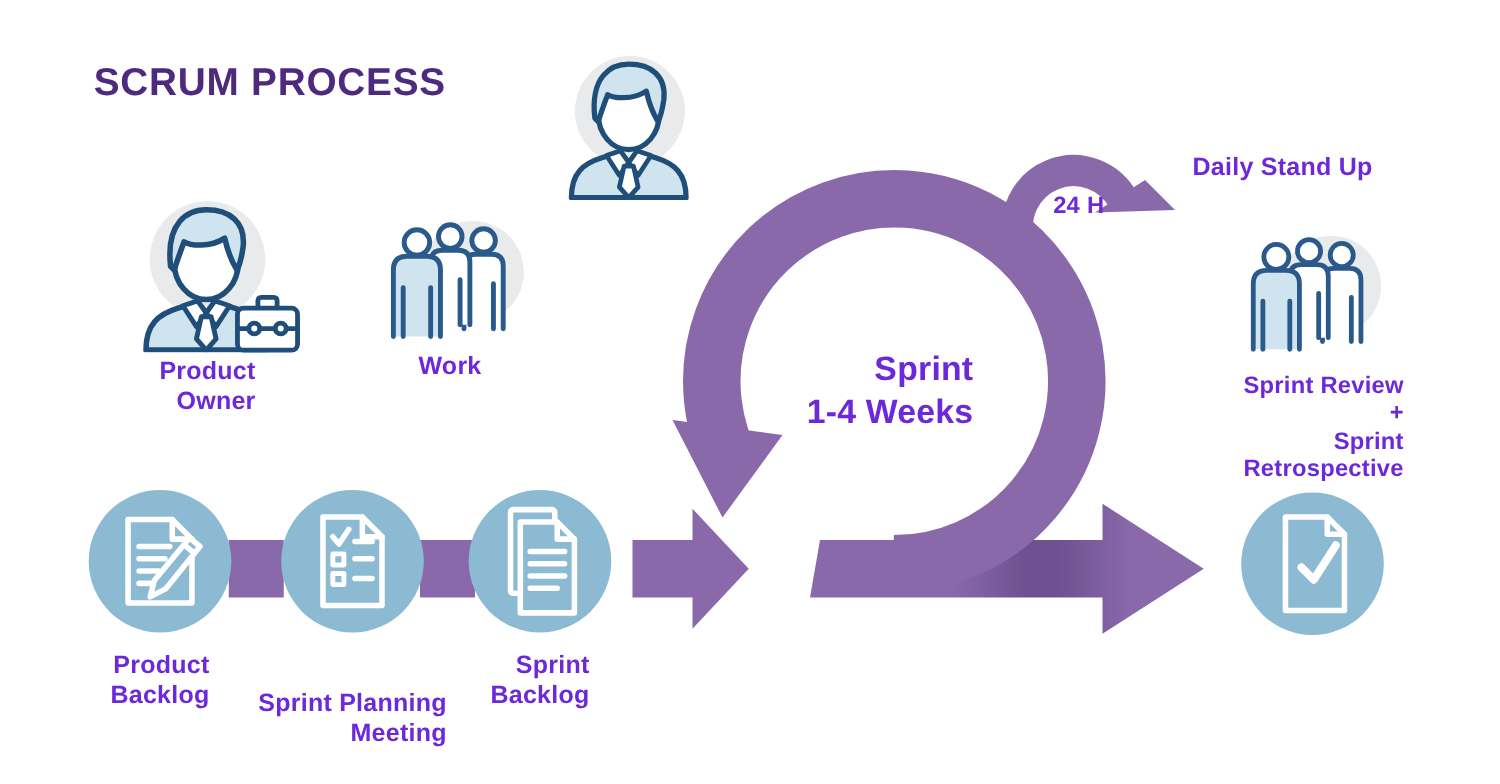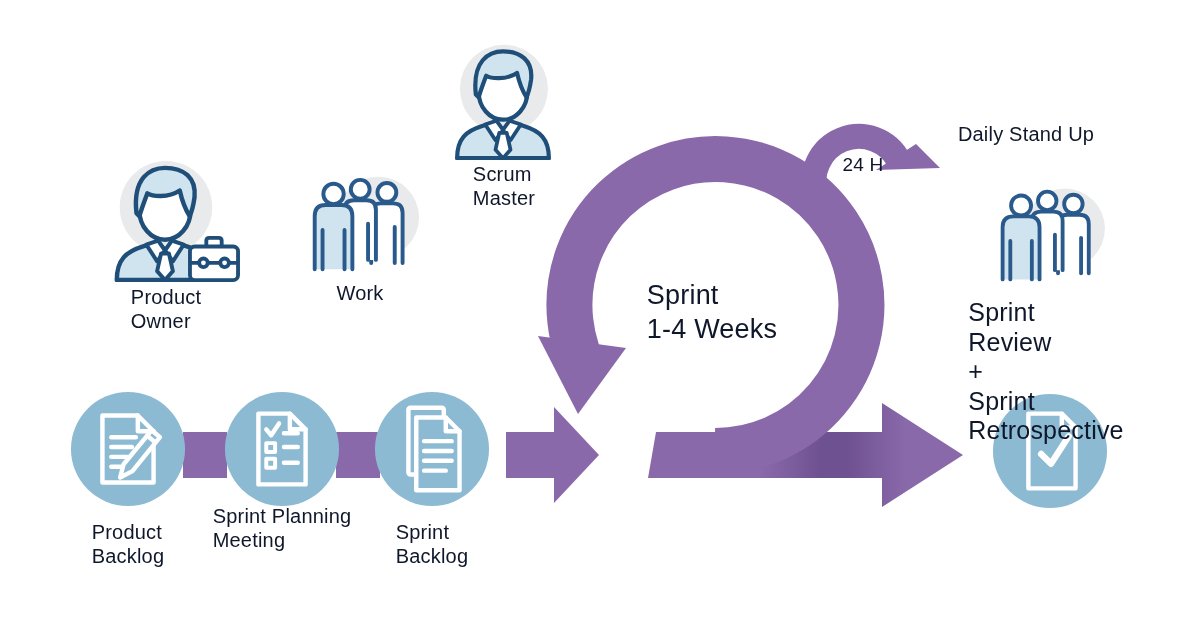--- a/index.html
+++ b/index.html
@@ -1,21 +1,21 @@
 <!DOCTYPE html>
 <html><head>
 <meta charset="utf-8">
 <style>
   html,body{margin:0;padding:0;background:#fff}
   .canvas{position:relative;width:1200px;height:627px;background:#ffffff;overflow:hidden;
           font-family:"Liberation Sans","DejaVu Sans",sans-serif;}
   .flow{position:absolute;left:0;top:0;z-index:1}
   .icon{position:absolute;z-index:2}
-  .lbl{position:absolute;z-index:3;transform:translateX(-50%);text-align:left;font-weight:normal;
-       white-space:pre-line;color:#0f172a;line-height:1.18;letter-spacing:.2px}
+  .lbl{position:absolute;z-index:3;transform:translateX(-50%);text-align:right;font-weight:bold;
+       white-space:pre-line;color:#6d28d9;line-height:1.18;letter-spacing:.2px}
   .title{position:absolute;z-index:3;color:#4e2a7f;font-weight:bold;font-size:31px;letter-spacing:.6px}
 </style>
 </head>
 <body>
 
 <div class="canvas">
 
   <svg width="0" height="0" style="position:absolute" aria-hidden="true">
     <defs>
       <linearGradient id="bandGrad" gradientUnits="userSpaceOnUse" x1="648" y1="0" x2="963" y2="0">
@@ -108,20 +108,21 @@
     <path d="M656 432 L882 432 L882 403 L963 455 L882 507 L882 478 L648 478 Z" fill="url(#bandGrad)"></path>
     <path d="M589 378 A146 146 0 1 1 715 451" fill="none" stroke="#8a69aa" stroke-width="46"></path>
     <polygon points="538,336 626,348 578,414" fill="#8a69aa"></polygon>
     <path d="M816 195 A45 45 0 0 1 899 161" fill="none" stroke="#8a69aa" stroke-width="25"></path>
     <polygon points="876,170 916,144 940,168" fill="#8a69aa"></polygon>
     <rect x="183" y="432" width="44" height="46" fill="#8a69aa"></rect>
     <rect x="336" y="432" width="44" height="46" fill="#8a69aa"></rect>
     <path d="M506 432 L554 432 L554 407 L599 455 L554 503 L554 478 L506 478 Z" fill="#8a69aa"></path>
   </svg>
 
+  <div class="title" style="left:75px;top:48px">SCRUM PROCESS</div>
 
   <svg class="icon" style="left:103px;top:158px" width="124" height="124" viewBox="0 0 126 126">
       <use href="#sym-person"></use>
     </svg>
   <svg class="icon" style="left:187px;top:234px" width="54" height="50" viewBox="0 0 56 52">
       <use href="#sym-briefcase"></use>
     </svg>
 
   <svg class="icon" style="left:302px;top:172px" width="118" height="102" viewBox="0 0 150 130">
       <use href="#sym-team"></use>
@@ -144,31 +145,29 @@
   <svg class="icon" style="left:373px;top:390px" width="118" height="118" viewBox="0 0 120 120">
       <use href="#sym-step-docs"></use>
     </svg>
   <svg class="icon" style="left:991px;top:392px" width="118" height="118" viewBox="0 0 120 120">
       <use href="#sym-step-doc-check"></use>
     </svg>
 
   <div class="lbl" style="left:166px;top:286px;font-size:20px">Product
 Owner</div>
   <div class="lbl" style="left:360px;top:282px;font-size:20px">Work</div>
-  <div class="lbl" style="left:504px;top:163px;font-size:20px">Scrum
-Master</div>
-  <div class="lbl" style="left:1046px;top:298px;font-size:25px">Sprint Review
+  <div class="lbl" style="left:1046px;top:298px;font-size:19px">Sprint Review
 +
 Sprint Retrospective</div>
 
   <div class="lbl" style="left:712px;top:279px;font-size:27px;line-height:1.25">Sprint
 1-4 Weeks</div>
   <div class="lbl" style="left:863px;top:154px;font-size:19px">24 H</div>
   <div class="lbl" style="left:1026px;top:123px;font-size:20px">Daily Stand Up</div>
 
   <div class="lbl" style="left:128px;top:521px;font-size:20px">Product
 Backlog</div>
-  <div class="lbl" style="left:282px;top:505px;font-size:20px">Sprint Planning
+  <div class="lbl" style="left:282px;top:552px;font-size:20px">Sprint Planning
 Meeting</div>
   <div class="lbl" style="left:432px;top:521px;font-size:20px">Sprint
 Backlog</div>
 
 </div>
 
 </body></html>

